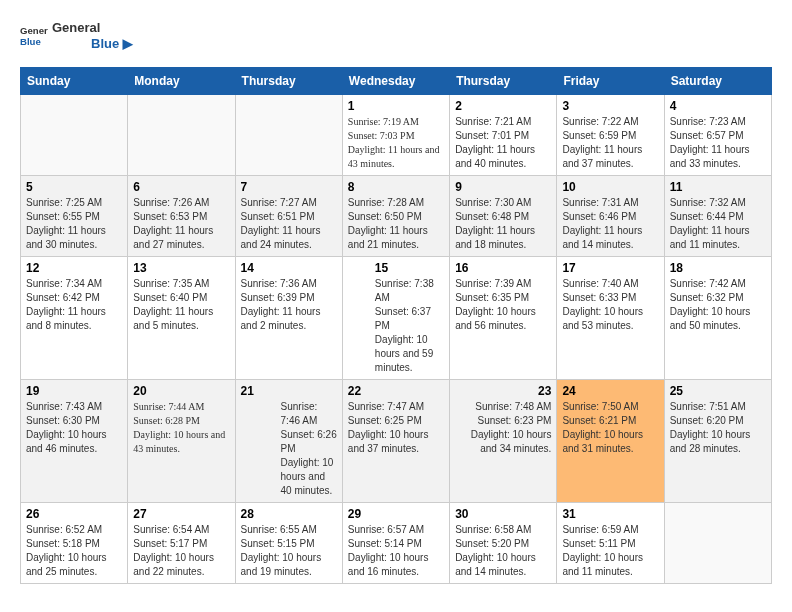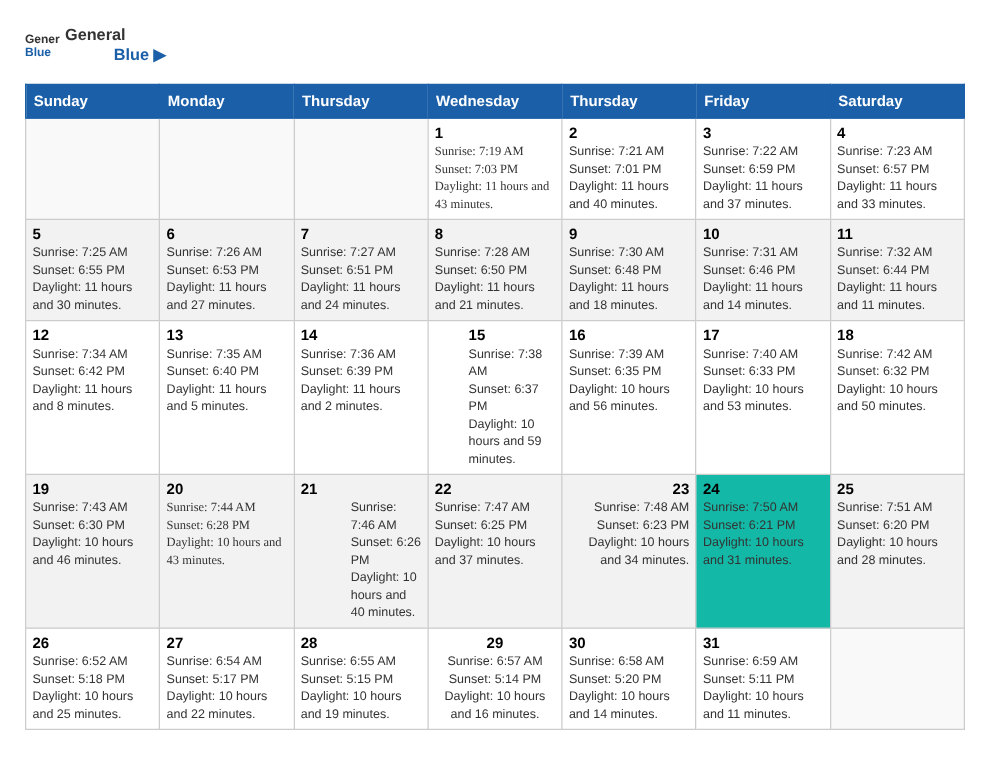--- a/index.html
+++ b/index.html
@@ -257,21 +257,21 @@
           <div class="cell-text" style="white-space: pre-line;">Sunrise: 7:47 AM
 Sunset: 6:25 PM
 Daylight: 10 hours and 37 minutes.</div>
         </td>
         <td style="background-color: rgb(242, 242, 242); text-align: right;">
           <span class="date-num">23</span>
           <div class="cell-text" style="white-space: pre-line;">Sunrise: 7:48 AM
 Sunset: 6:23 PM
 Daylight: 10 hours and 34 minutes.</div>
         </td>
-        <td style="background-color: #14b8a6;">
+        <td style="background-color: #fdba74;">
           <span class="date-num">24</span>
           <div class="cell-text" style="white-space: pre-line;">Sunrise: 7:50 AM
 Sunset: 6:21 PM
 Daylight: 10 hours and 31 minutes.</div>
         </td>
         <td style="background-color: rgb(242, 242, 242);">
           <span class="date-num">25</span>
           <div class="cell-text" style="white-space: pre-line;">Sunrise: 7:51 AM
 Sunset: 6:20 PM
 Daylight: 10 hours and 28 minutes.</div>
@@ -289,21 +289,21 @@
           <div class="cell-text" style="white-space: pre-line;">Sunrise: 6:54 AM
 Sunset: 5:17 PM
 Daylight: 10 hours and 22 minutes.</div>
         </td>
         <td style="background-color: rgb(255, 255, 255);">
           <span class="date-num">28</span>
           <div class="cell-text" style="white-space: pre-line;">Sunrise: 6:55 AM
 Sunset: 5:15 PM
 Daylight: 10 hours and 19 minutes.</div>
         </td>
-        <td style="background-color: rgb(255, 255, 255); text-align: center;">
+        <td style="background-color: rgb(255, 255, 255);">
           <span class="date-num">29</span>
           <div class="cell-text" style="white-space: pre-line;">Sunrise: 6:57 AM
 Sunset: 5:14 PM
 Daylight: 10 hours and 16 minutes.</div>
         </td>
         <td style="background-color: rgb(255, 255, 255);">
           <span class="date-num">30</span>
           <div class="cell-text" style="white-space: pre-line;">Sunrise: 6:58 AM
 Sunset: 5:20 PM
 Daylight: 10 hours and 14 minutes.</div>

